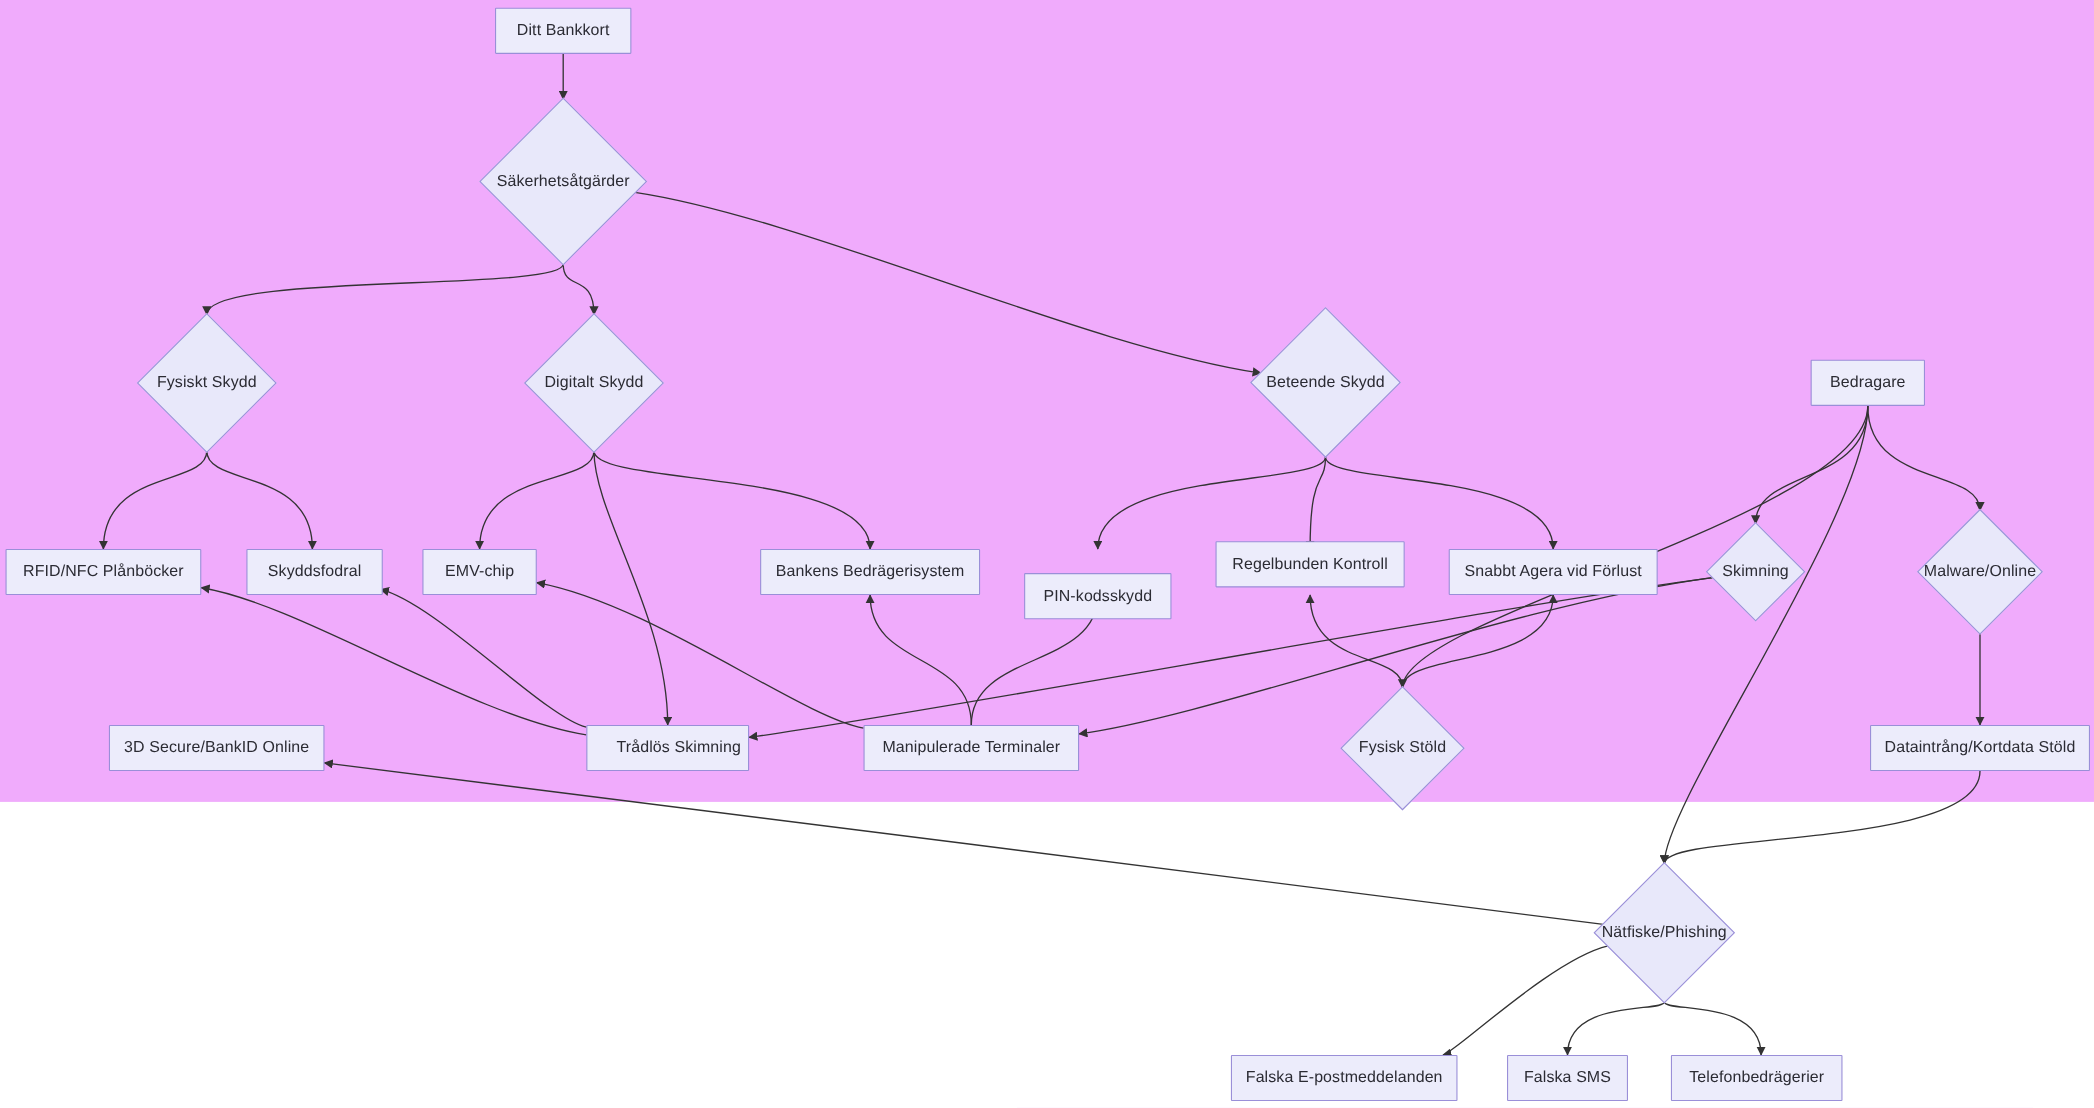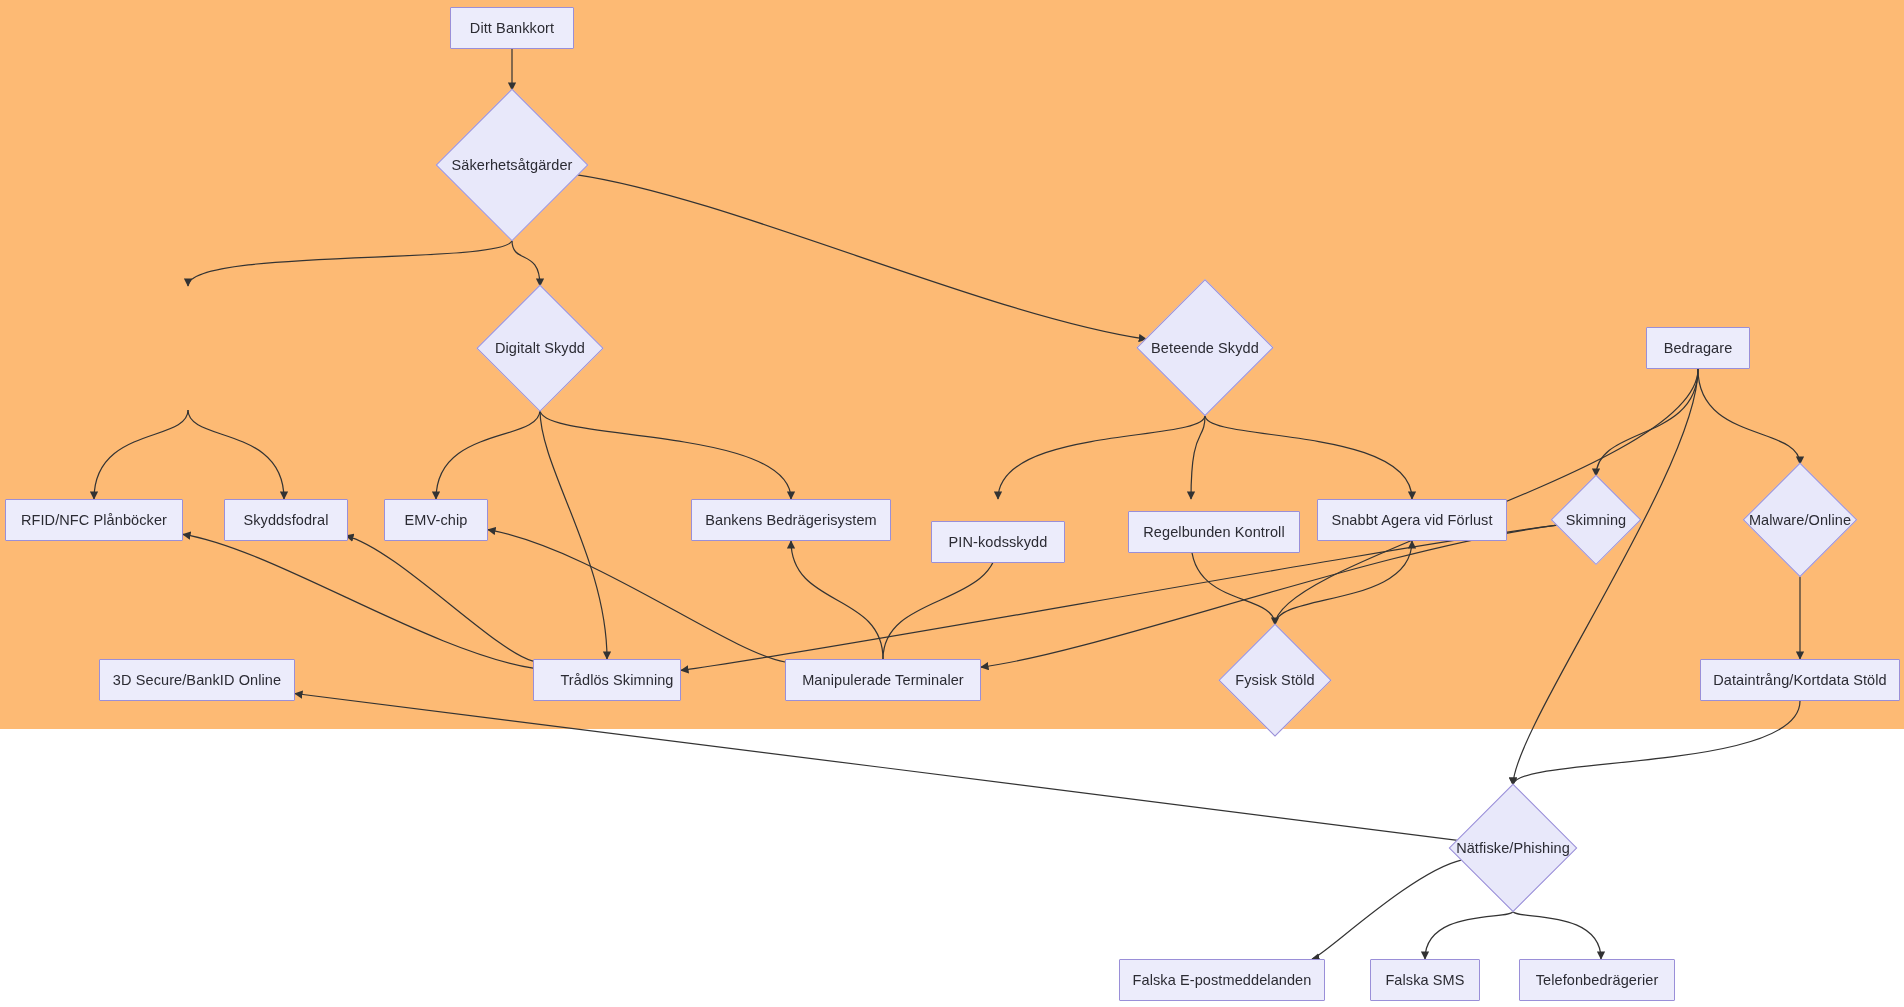--- a/index.html
+++ b/index.html
@@ -10,21 +10,21 @@
   body {
     width: 1904px;
     height: 1007px;
     font-family: "Liberation Sans", sans-serif;
     overflow: hidden;
   }
   #diagram-root {
     position: relative;
     width: 1904px;
     height: 729px;
-    background: #fdba74;
+    background: #f0abfc;
   }
   #edge-layer {
     position: absolute;
     left: 0;
     top: 0;
     width: 1904px;
     height: 1007px;
     pointer-events: none;
   }
   #node-layer {
@@ -115,20 +115,24 @@
       </g>
   </svg>
   <div id="node-layer">
       <div class="node rect" style="left: 450px; top: 7px; width: 124px; height: 42px;">
         <span class="node-label">Ditt Bankkort</span>
       </div>
       <div class="node diamond" style="left: 437px; top: 90px; width: 150px; height: 150px;">
         <div class="dia-shape" style="width: 106.066px; height: 106.066px;"></div>
         <span class="node-label">Säkerhetsåtgärder</span>
       </div>
+      <div class="node diamond" style="left: 126px; top: 286px; width: 124px; height: 124px;">
+        <div class="dia-shape" style="width: 87.6812px; height: 87.6812px;"></div>
+        <span class="node-label">Fysiskt Skydd</span>
+      </div>
       <div class="node diamond" style="left: 478px; top: 286px; width: 124px; height: 124px;">
         <div class="dia-shape" style="width: 87.6812px; height: 87.6812px;"></div>
         <span class="node-label">Digitalt Skydd</span>
       </div>
       <div class="node diamond" style="left: 1137.5px; top: 280.5px; width: 135px; height: 135px;">
         <div class="dia-shape" style="width: 95.4594px; height: 95.4594px;"></div>
         <span class="node-label">Beteende Skydd</span>
       </div>
       <div class="node rect" style="left: 1646px; top: 327px; width: 104px; height: 42px;">
         <span class="node-label">Bedragare</span>
@@ -141,21 +145,21 @@
       </div>
       <div class="node rect" style="left: 384px; top: 499px; width: 104px; height: 42px;">
         <span class="node-label">EMV-chip</span>
       </div>
       <div class="node rect" style="left: 691px; top: 499px; width: 200px; height: 42px;">
         <span class="node-label">Bankens Bedrägerisystem</span>
       </div>
       <div class="node rect" style="left: 931px; top: 521px; width: 134px; height: 42px;">
         <span class="node-label">PIN-kodsskydd</span>
       </div>
-      <div class="node rect" style="left: 1105px; top: 511px; width: 172px; height: 42px; margin-left: 23px;">
+      <div class="node rect" style="left: 1105px; top: 492px; width: 172px; height: 42px;">
         <span class="node-label">Regelbunden Kontroll</span>
       </div>
       <div class="node rect" style="left: 1317px; top: 499px; width: 190px; height: 42px;">
         <span class="node-label">Snabbt Agera vid Förlust</span>
       </div>
       <div class="node diamond" style="left: 1552px; top: 476px; width: 88px; height: 88px;">
         <div class="dia-shape" style="width: 62.2254px; height: 62.2254px;"></div>
         <span class="node-label">Skimning</span>
       </div>
       <div class="node diamond" style="left: 1744px; top: 464px; width: 112px; height: 112px;">

